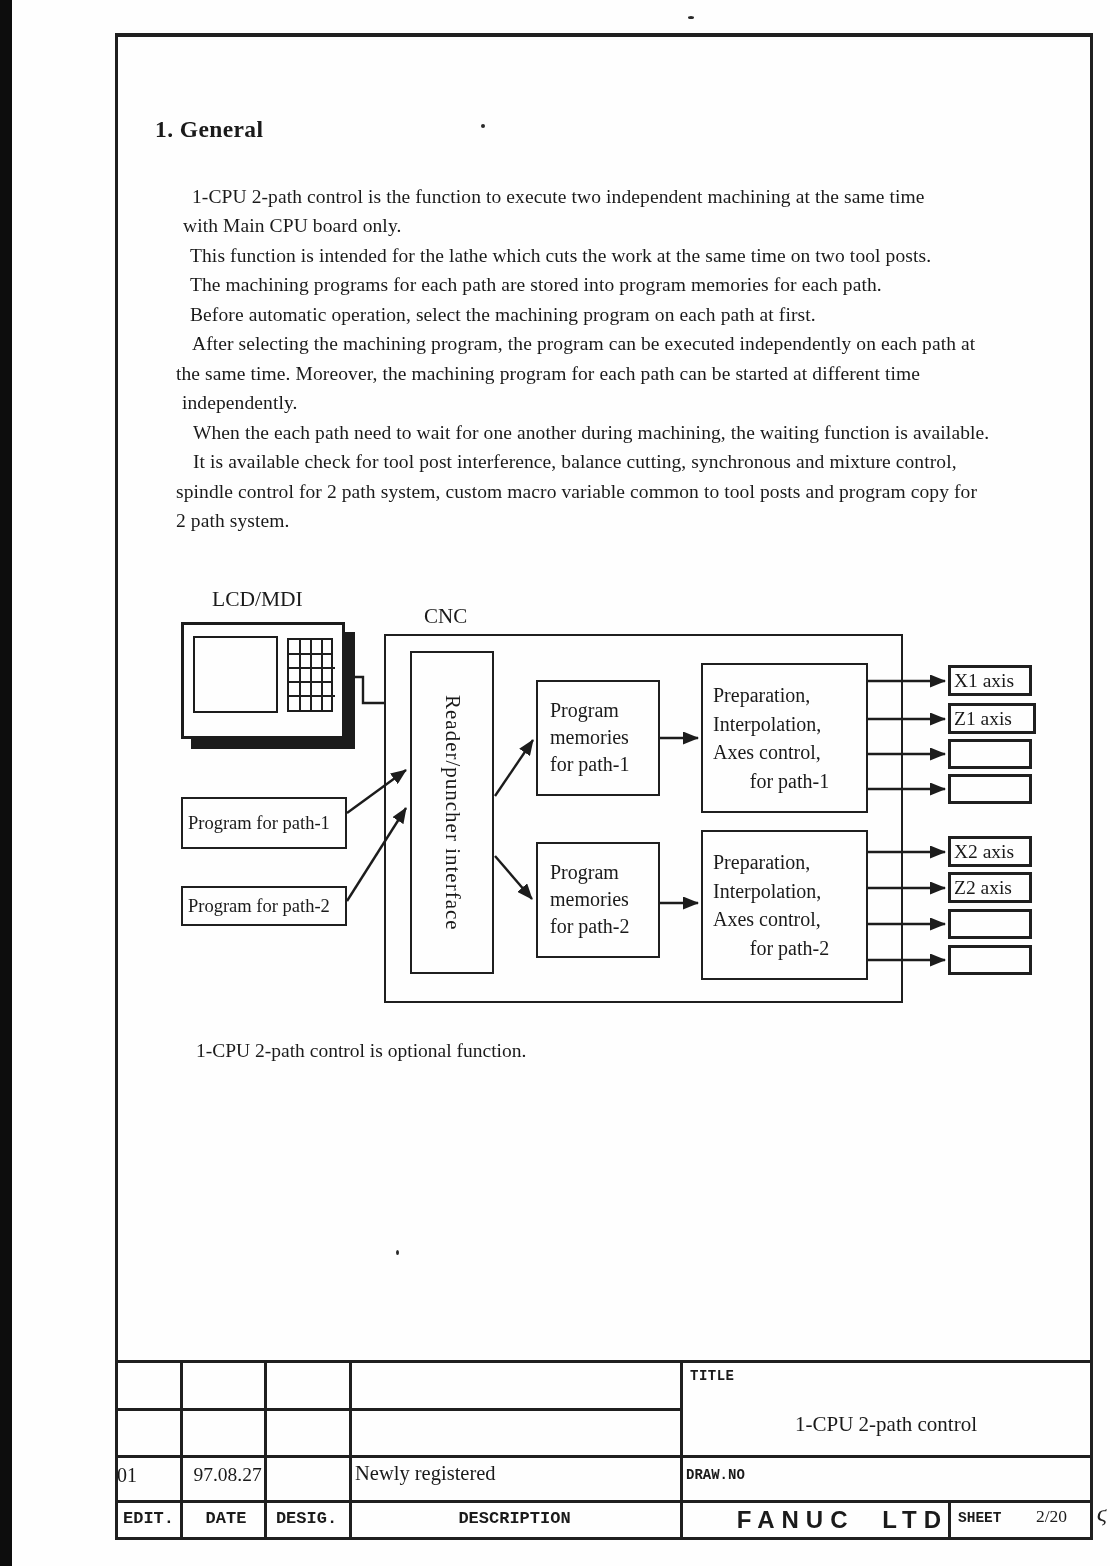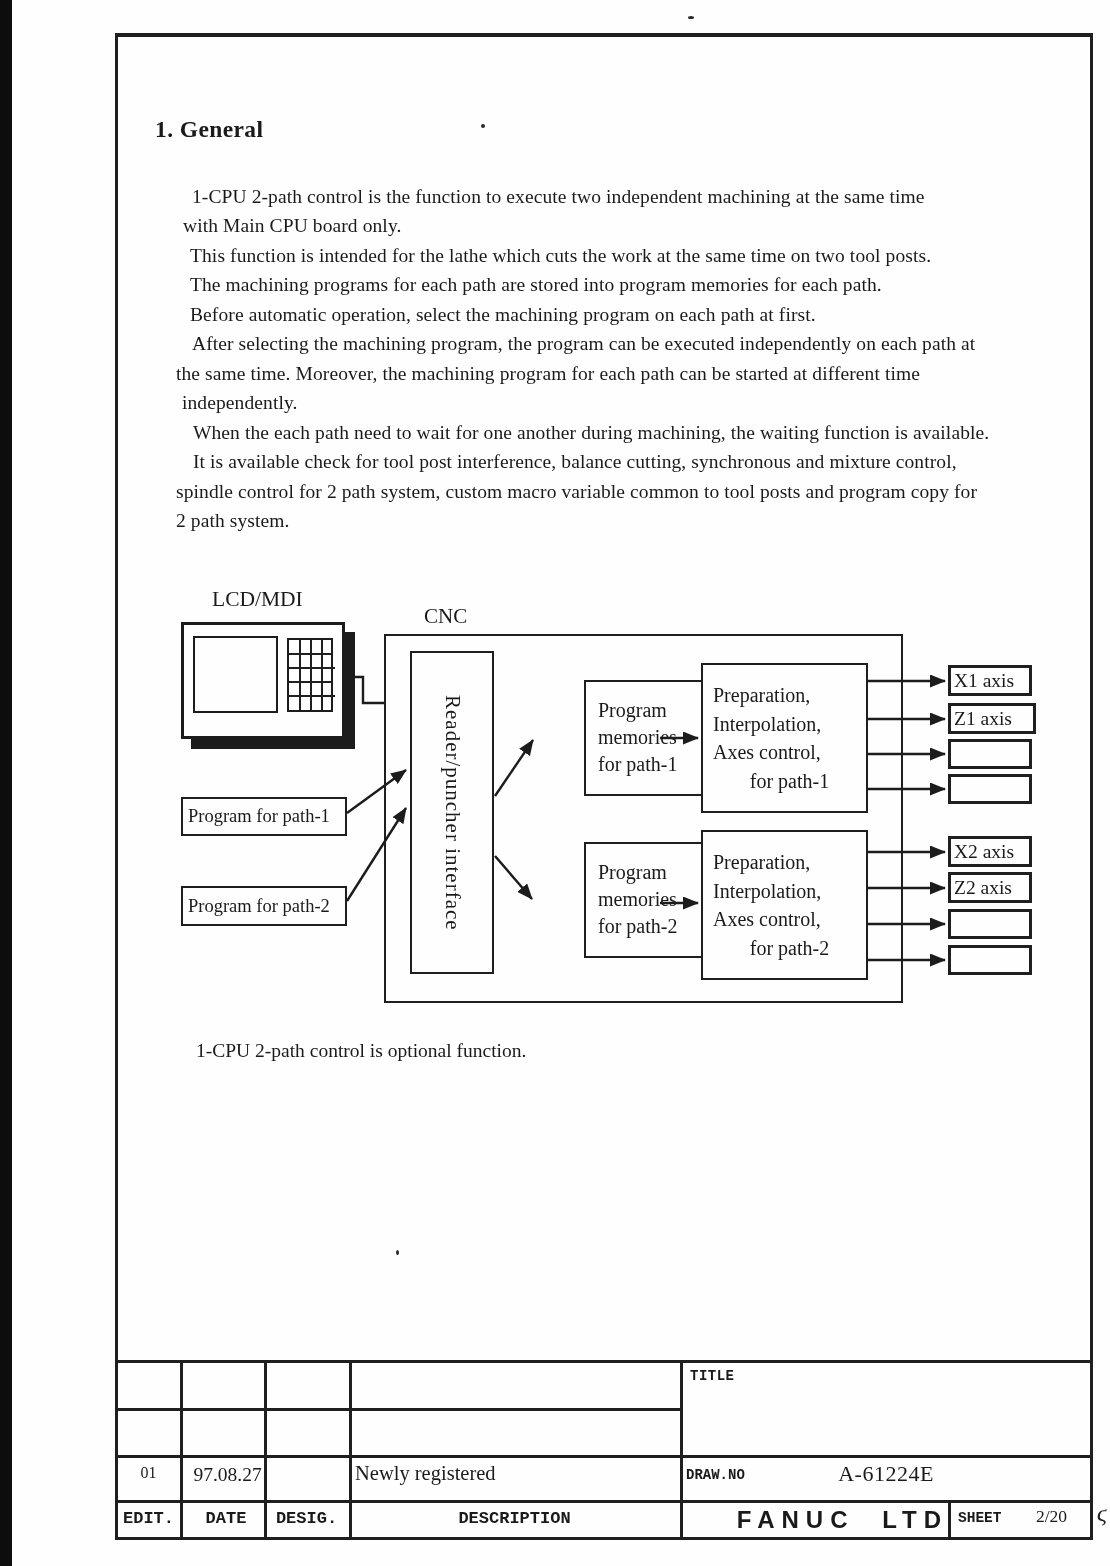--- a/index.html
+++ b/index.html
@@ -10,21 +10,21 @@
   }
   .abs { position:absolute; }
   .ln  { position:absolute; background:#1f1f1f; }
   .serif { font-family:"Liberation Serif","DejaVu Serif",serif; }
   .mono  { font-family:"Liberation Mono","DejaVu Sans Mono",monospace; font-weight:700; }
   .sans  { font-family:"Liberation Sans","DejaVu Sans",sans-serif; }
   .pline { position:absolute; font-size:19.5px; white-space:nowrap; letter-spacing:0.1px; }
   .box   { position:absolute; border:2.5px solid #1f1f1f; background:#fefefe; }
   .axisbox { position:absolute; border:3px solid #1f1f1f; background:#fefefe;
              font-size:19.5px; display:flex; align-items:center; padding-left:3px; }
-  .memtxt  { padding:15px 0 0 12px; font-size:20px; line-height:27px;margin-left:48px; }
+  .memtxt  { padding:15px 0 0 12px; font-size:20px; line-height:27px; }
   .preptxt { padding:16px 0 0 10px; font-size:20px; line-height:28.5px; }
   .speck { position:absolute; background:#2a2a2a; border-radius:50%; }
   svg.overlay { position:absolute; left:0; top:0; pointer-events:none; }
 </style>
 </head>
 <body>
 
 <div class="page">
 
   <div class="abs" style="left:0;top:0;width:12px;height:1566px;background:#0d0d0d;"></div>
@@ -90,21 +90,21 @@
     <div>Axes control,</div>
     <div style="text-align:center;">for path-1</div>
   </div>
   <div class="box preptxt" style="left:701px;top:830px;width:167px;height:150px;">
     <div>Preparation,</div>
     <div>Interpolation,</div>
     <div>Axes control,</div>
     <div style="text-align:center;">for path-2</div>
   </div>
 
-  <div class="box" style="left:181px;top:797px;width:166px;height:39px;display:flex;align-items:center;padding-left:5px;font-size:18.5px;">
+  <div class="box" style="left:181px;top:797px;width:166px;height:52px;display:flex;align-items:center;padding-left:5px;font-size:18.5px;">
     <span>Program for path-1</span>
   </div>
   <div class="box" style="left:181px;top:886px;width:166px;height:40px;display:flex;align-items:center;padding-left:5px;font-size:18.5px;">
     <span>Program for path-2</span>
   </div>
 
   <div class="axisbox" style="left:948px;top:665px;width:84px;height:31px;">
     <span>X1 axis</span>
     </div>
   <div class="axisbox" style="left:948px;top:703px;width:88px;height:31px;">
@@ -153,33 +153,33 @@
   <div class="ln" style="left:117px;top:1408px;width:565px;height:2.5px;"></div>
   <div class="ln" style="left:115px;top:1455px;width:978px;height:3px;"></div>
   <div class="ln" style="left:115px;top:1500px;width:978px;height:3px;"></div>
   <div class="ln" style="left:115px;top:1537px;width:978px;height:3px;"></div>
   <div class="ln" style="left:180px;top:1360px;width:2.5px;height:180px;"></div>
   <div class="ln" style="left:264px;top:1360px;width:2.5px;height:180px;"></div>
   <div class="ln" style="left:349px;top:1360px;width:2.5px;height:180px;"></div>
   <div class="ln" style="left:680px;top:1360px;width:2.5px;height:180px;"></div>
   <div class="ln" style="left:948px;top:1500px;width:2.5px;height:40px;"></div>
 
-  <div class="abs serif" style="left:117px;top:1464px;width:63px;text-align:center;font-size:16px;">01</div>
+  <div class="abs serif" style="left:117px;top:1464px;width:63px;font-size:20px;">01</div>
   <div class="abs serif" style="left:180px;top:1464px;width:95px;text-align:center;font-size:19.5px;">97.08.27</div>
   <div class="abs serif" style="left:264px;top:1464px;width:85px;text-align:center;font-size:19.5px;"></div>
   <div class="abs serif" style="left:355px;top:1462px;font-size:20.5px;">Newly registered</div>
 
   <div class="abs mono" style="left:117px;top:1509px;width:63px;text-align:center;font-size:17px;">EDIT.</div>
   <div class="abs mono" style="left:180px;top:1509px;width:92px;text-align:center;font-size:17px;">DATE</div>
   <div class="abs mono" style="left:264px;top:1509px;width:85px;text-align:center;font-size:17px;">DESIG.</div>
   <div class="abs mono" style="left:349px;top:1509px;width:331px;text-align:center;font-size:17px;">DESCRIPTION</div>
 
   <div class="abs mono" style="left:690px;top:1368px;font-size:14px;letter-spacing:0.5px;">TITLE</div>
+  <div class="abs serif" style="left:680px;top:1412px;width:412px;text-align:center;font-size:21px;">1-CPU 2-path control</div>
 
   <div class="abs mono" style="left:686px;top:1467px;font-size:14px;">DRAW.NO</div>
-  <div class="abs serif" style="left:680px;top:1461px;width:412px;text-align:center;font-size:22px;letter-spacing:0.5px;">A-61224E</div>
 
   <div class="abs sans" style="left:680px;top:1506px;width:268px;text-align:right;font-size:24px;font-weight:700;letter-spacing:7px;word-spacing:14px;">FANUC LTD</div>
   <div class="abs mono" style="left:958px;top:1510px;font-size:14.5px;">SHEET</div>
   <div class="abs serif" style="left:1036px;top:1506px;font-size:17.5px;">2/20</div>
   <div class="abs serif" style="left:1097px;top:1500px;font-size:24px;color:#222;transform:rotate(4deg);">ϛ</div>
 
 </div>
 
 </body></html>

